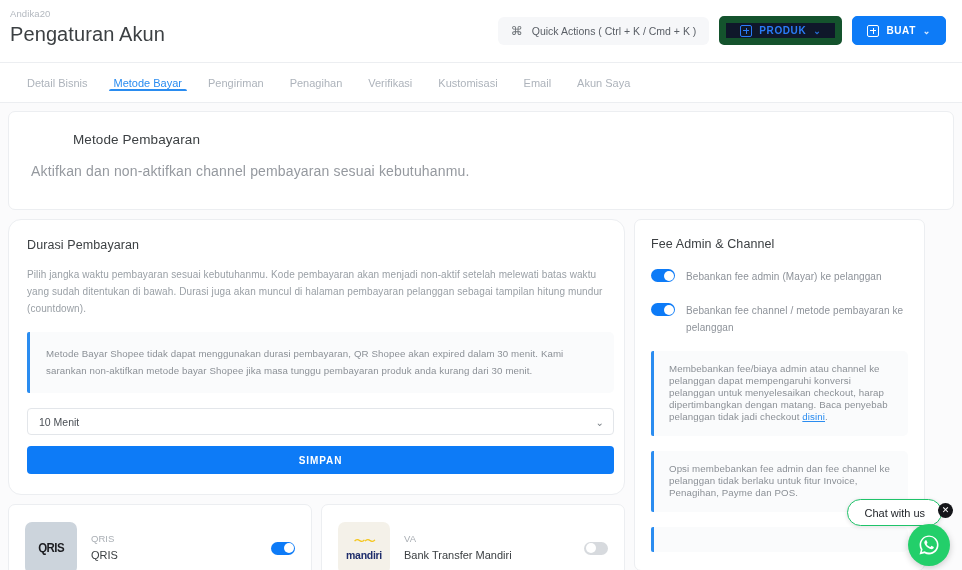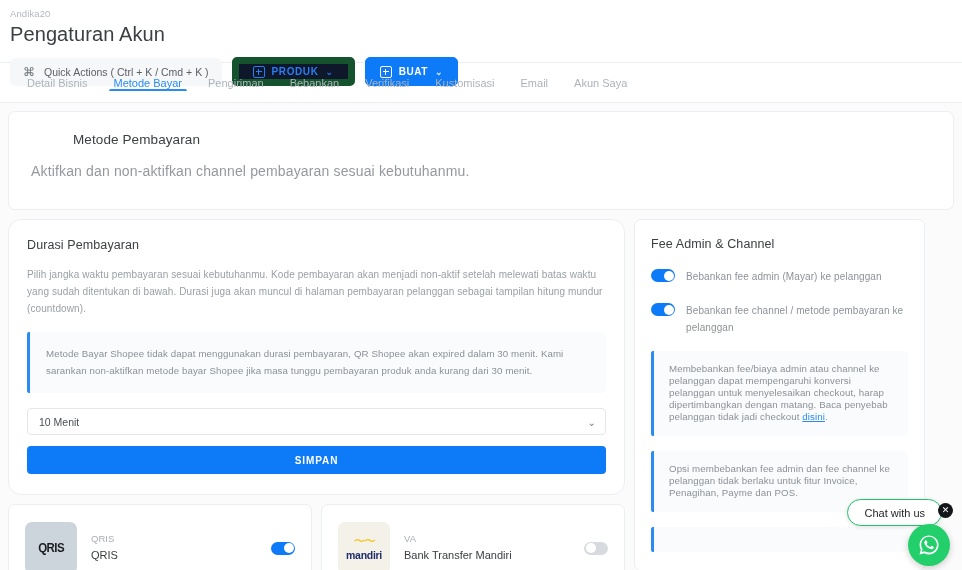--- a/index.html
+++ b/index.html
@@ -14,21 +14,20 @@
 
   
   .header {
     position: relative;
     height: 62px;
     background: #ffffff;
     padding: 6px 16px 0 10px;
     display: flex;
     align-items: flex-start;
     justify-content: space-between;
-    flex-direction: column;
   }
   .title-wrap { padding-top: 2px; }
   .breadcrumb { font-size: 9.5px; color: #b3b8bf; letter-spacing: .1px; line-height: 12px; }
   .page-title { font-size: 20px; font-weight: 400; color: #3c4043; line-height: 26px; margin-top: 1px; letter-spacing:.1px;}
 
   .header-actions { display: flex; align-items: center; gap: 10px; padding-top: 10px; }
   .quick-actions {
     display: flex; align-items: center; gap: 9px;
     background: #f6f7f9;
     border-radius: 6px;
@@ -93,21 +92,21 @@
   }
   .intro-card { padding: 20px 22px 30px 22px; margin-bottom: 9px; }
   .intro-title { font-size: 13.5px; color: #3c4043; font-weight: 400; letter-spacing:.1px;margin-left:42px;}
   .intro-sub { font-size: 14px; color: #95999f; margin-top: 16px; letter-spacing:.15px;}
 
   .columns { display: flex; gap: 9px; align-items: flex-start; }
   .col-left { width: 617px; flex: none; }
   .col-right { width: 291px; flex: none; }
 
   
-  .durasi-card { padding: 18px 18px 20px 18px; border-radius: 13px; }
+  .durasi-card { padding: 18px 10px 20px 18px; border-radius: 13px; }
   .sec-title { font-size: 12.5px; color: #3c4043; letter-spacing:.1px;}
   .sec-desc {
     font-size: 10px; color: #9aa0a6; line-height: 17px; margin-top: 14px;
     letter-spacing: .1px;
   }
   .alert-blue {
     margin-top: 15px;
     background: #fafbfc;
     border-left: 3px solid #2a8cf0;
     border-radius: 2px 5px 5px 2px;
@@ -259,21 +258,21 @@
         <span>BUAT</span>
         <span class="caret">⌄</span>
       </div>
     </div>
   </div>
 
   <div class="tabs-bar">
     <div class="tab">Detail Bisnis</div>
     <div class="tab active">Metode Bayar</div>
     <div class="tab">Pengiriman</div>
-    <div class="tab">Bebankan</div>
+    <div class="tab">Penagihan</div>
     <div class="tab">Verifikasi</div>
     <div class="tab">Kustomisasi</div>
     <div class="tab">Email</div>
     <div class="tab">Akun Saya</div>
   </div>
 
   <div class="body-scroll">
 
     <div class="card intro-card">
       <div class="intro-title">Metode Pembayaran</div>

